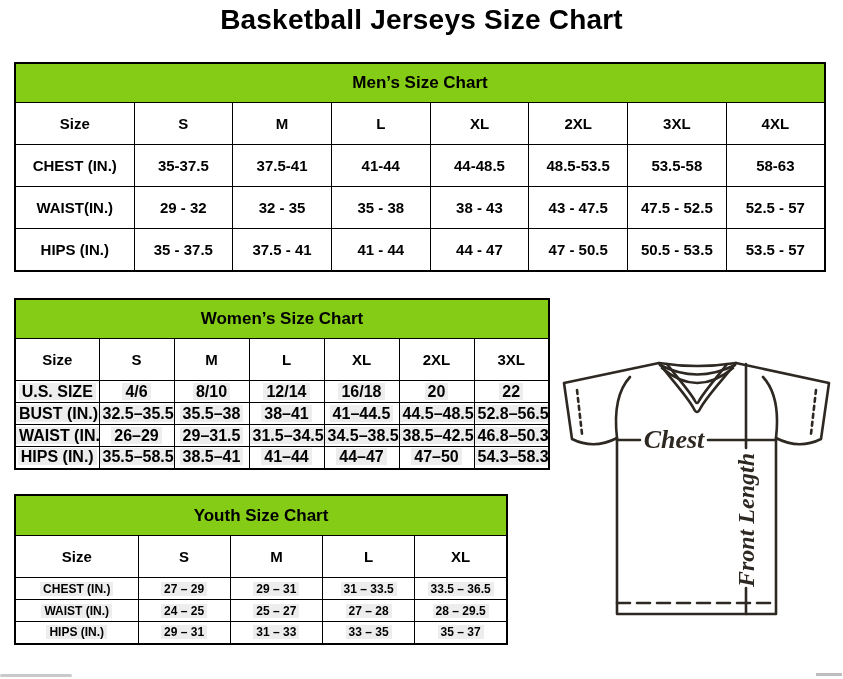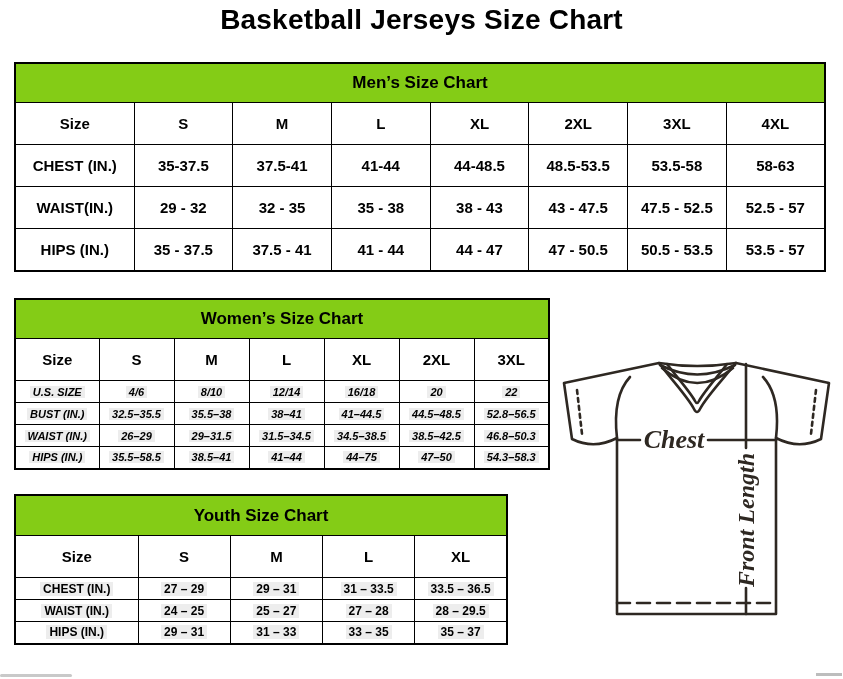--- a/index.html
+++ b/index.html
@@ -45,21 +45,21 @@
   .tbl-mens .title-row th { height: 38px; }
   .tbl-mens .head-row th  { height: 41px; font-size: 15px; }
   .tbl-mens tbody tr      { height: 42px; }
   .tbl-mens tbody         { font-size: 15px; }
   
   .tbl-womens { left: 14px; top: 298px; width: 536px; }
   .tbl-womens col.c-first { width: 84px; }
   .tbl-womens .title-row th { height: 38px; font-size: 16px; }
   .tbl-womens .head-row th  { height: 41px; font-size: 15px; }
   .tbl-womens tbody tr      { height: 22px; }
-  .tbl-womens tbody         { font-size: 11px; font-style: italic; }
+  .tbl-womens tbody         { font-size: 16px; }
   
   .tbl-youth { left: 14px; top: 494px; width: 494px; }
   .tbl-youth col.c-first { width: 123px; }
   .tbl-youth .title-row th { height: 39px; font-size: 16px; }
   .tbl-youth .head-row th  { height: 41px; font-size: 15px; }
   .tbl-youth tbody tr      { height: 22px; }
   .tbl-youth tbody         { font-size: 12px; }
   
   .tbl-womens tbody .hl, .tbl-youth tbody .hl {
     background: #ededed;
@@ -199,21 +199,21 @@
         <td><span class="hl">31.5–34.5</span></td>
         <td><span class="hl">34.5–38.5</span></td>
         <td><span class="hl">38.5–42.5</span></td>
         <td><span class="hl">46.8–50.3</span></td>
       </tr>
       <tr>
         <th><span class="hl">HIPS (IN.)</span></th>
         <td><span class="hl">35.5–58.5</span></td>
         <td><span class="hl">38.5–41</span></td>
         <td><span class="hl">41–44</span></td>
-        <td><span class="hl">44–75</span></td>
+        <td><span class="hl">44–47</span></td>
         <td><span class="hl">47–50</span></td>
         <td><span class="hl">54.3–58.3</span></td>
       </tr>
     </tbody>
   </table>
 <table class="sizes tbl-youth">
     <colgroup>
       <col class="c-first">
       <col>
       <col>

